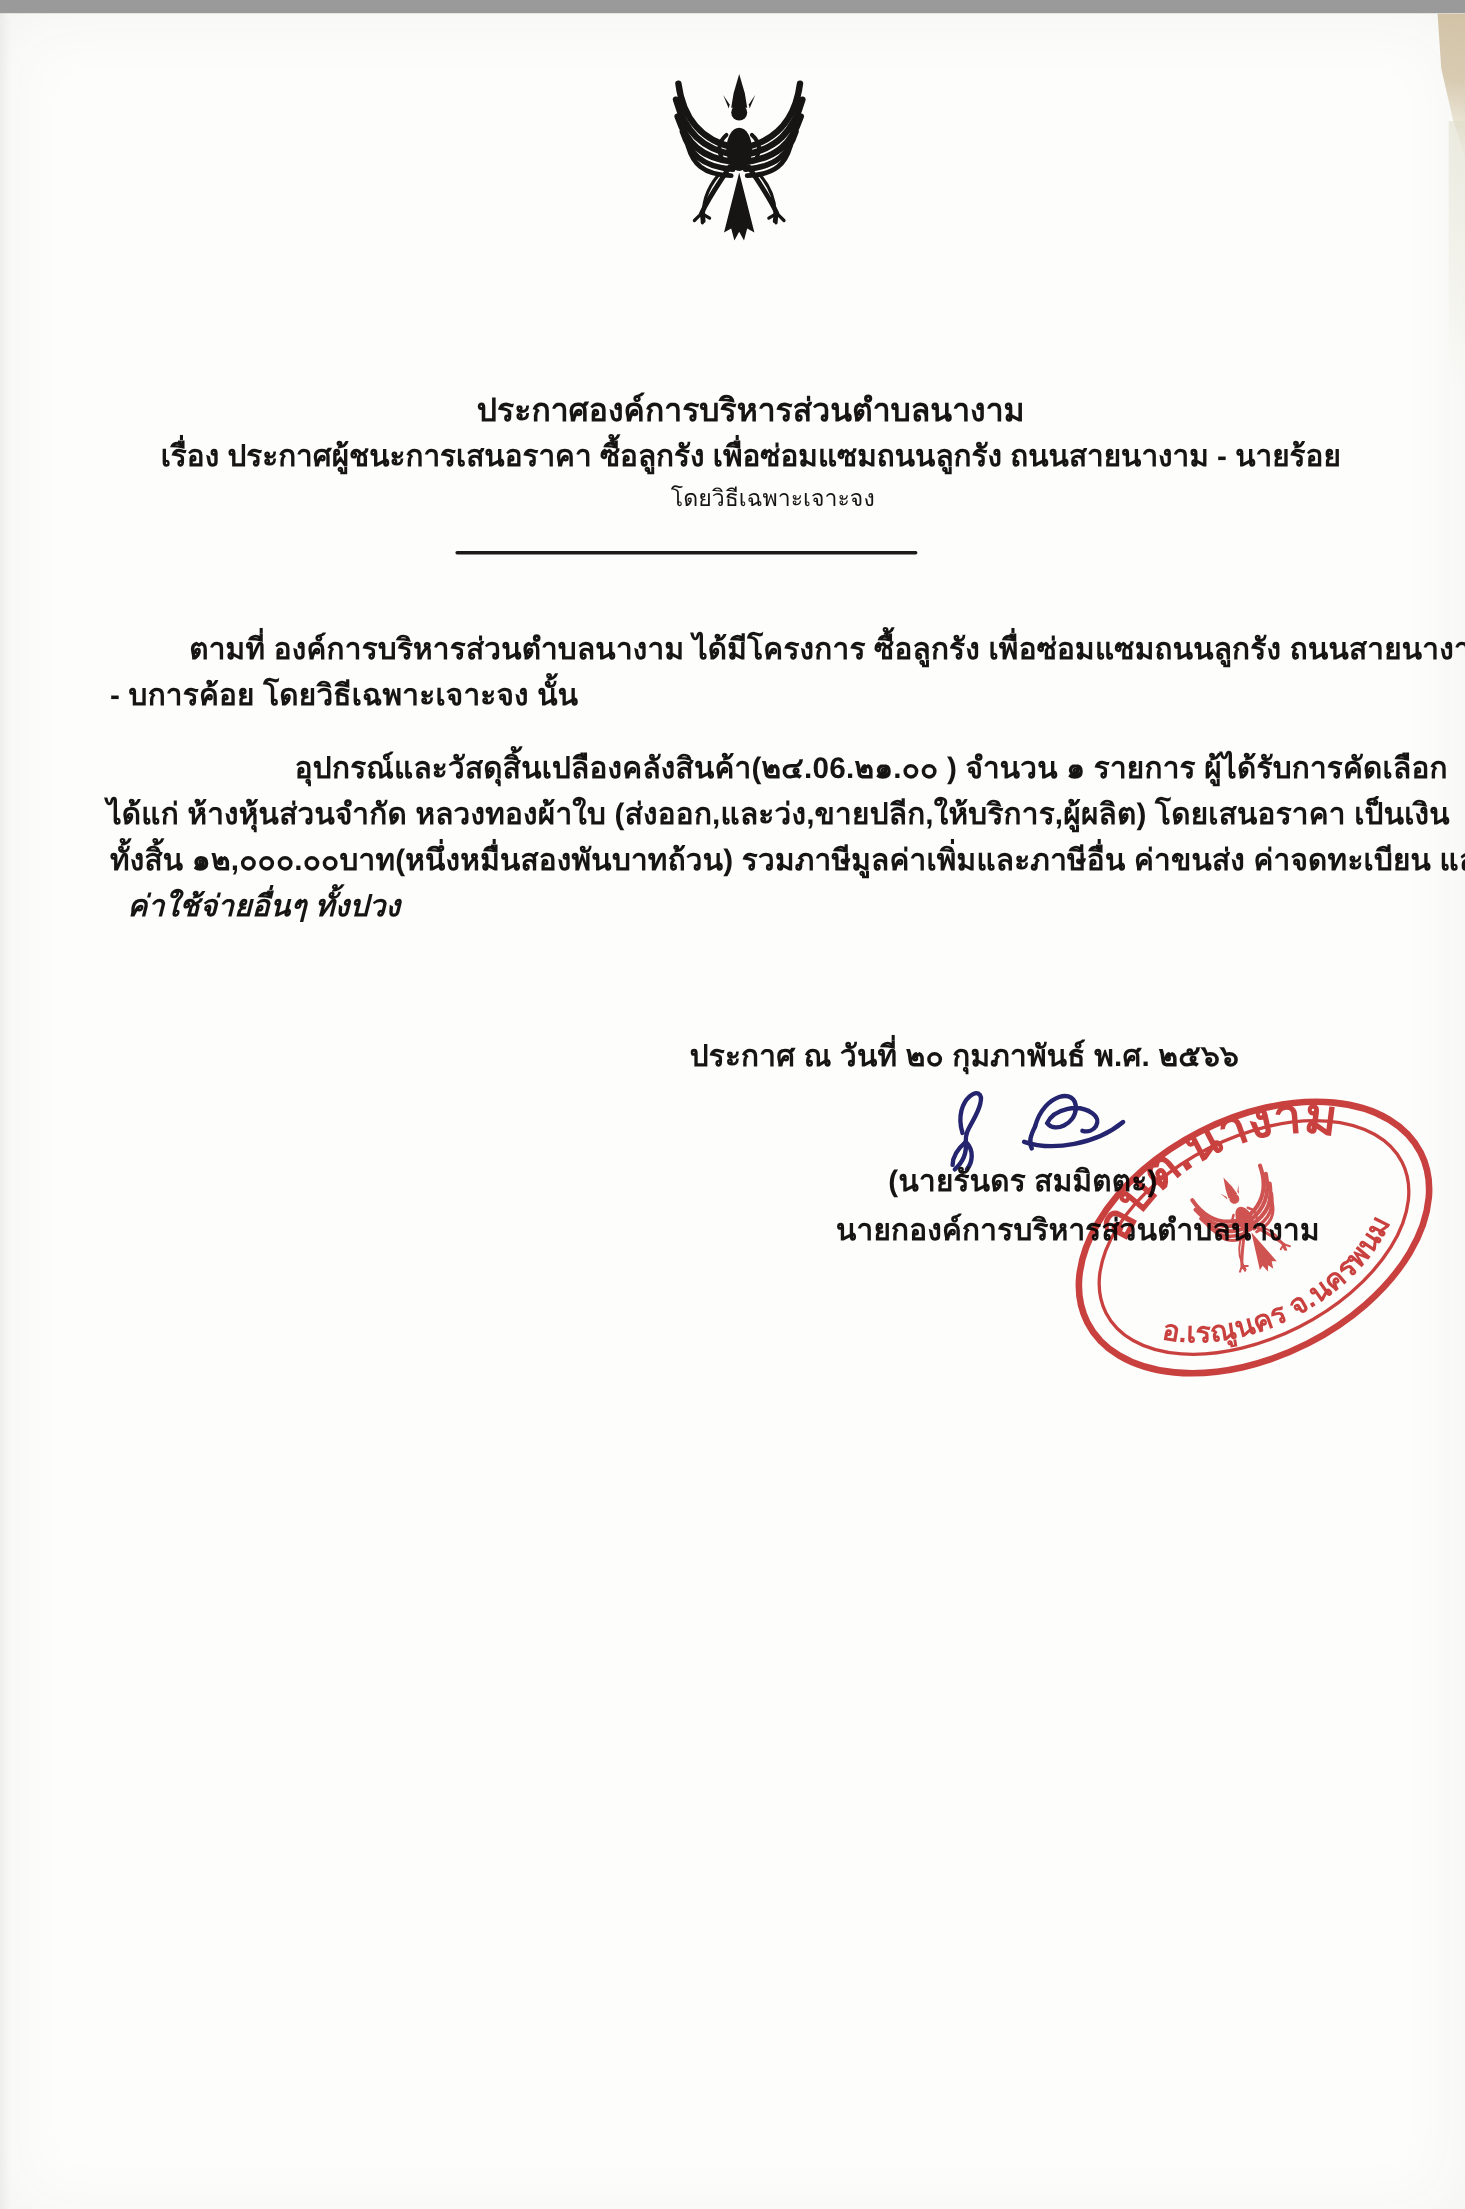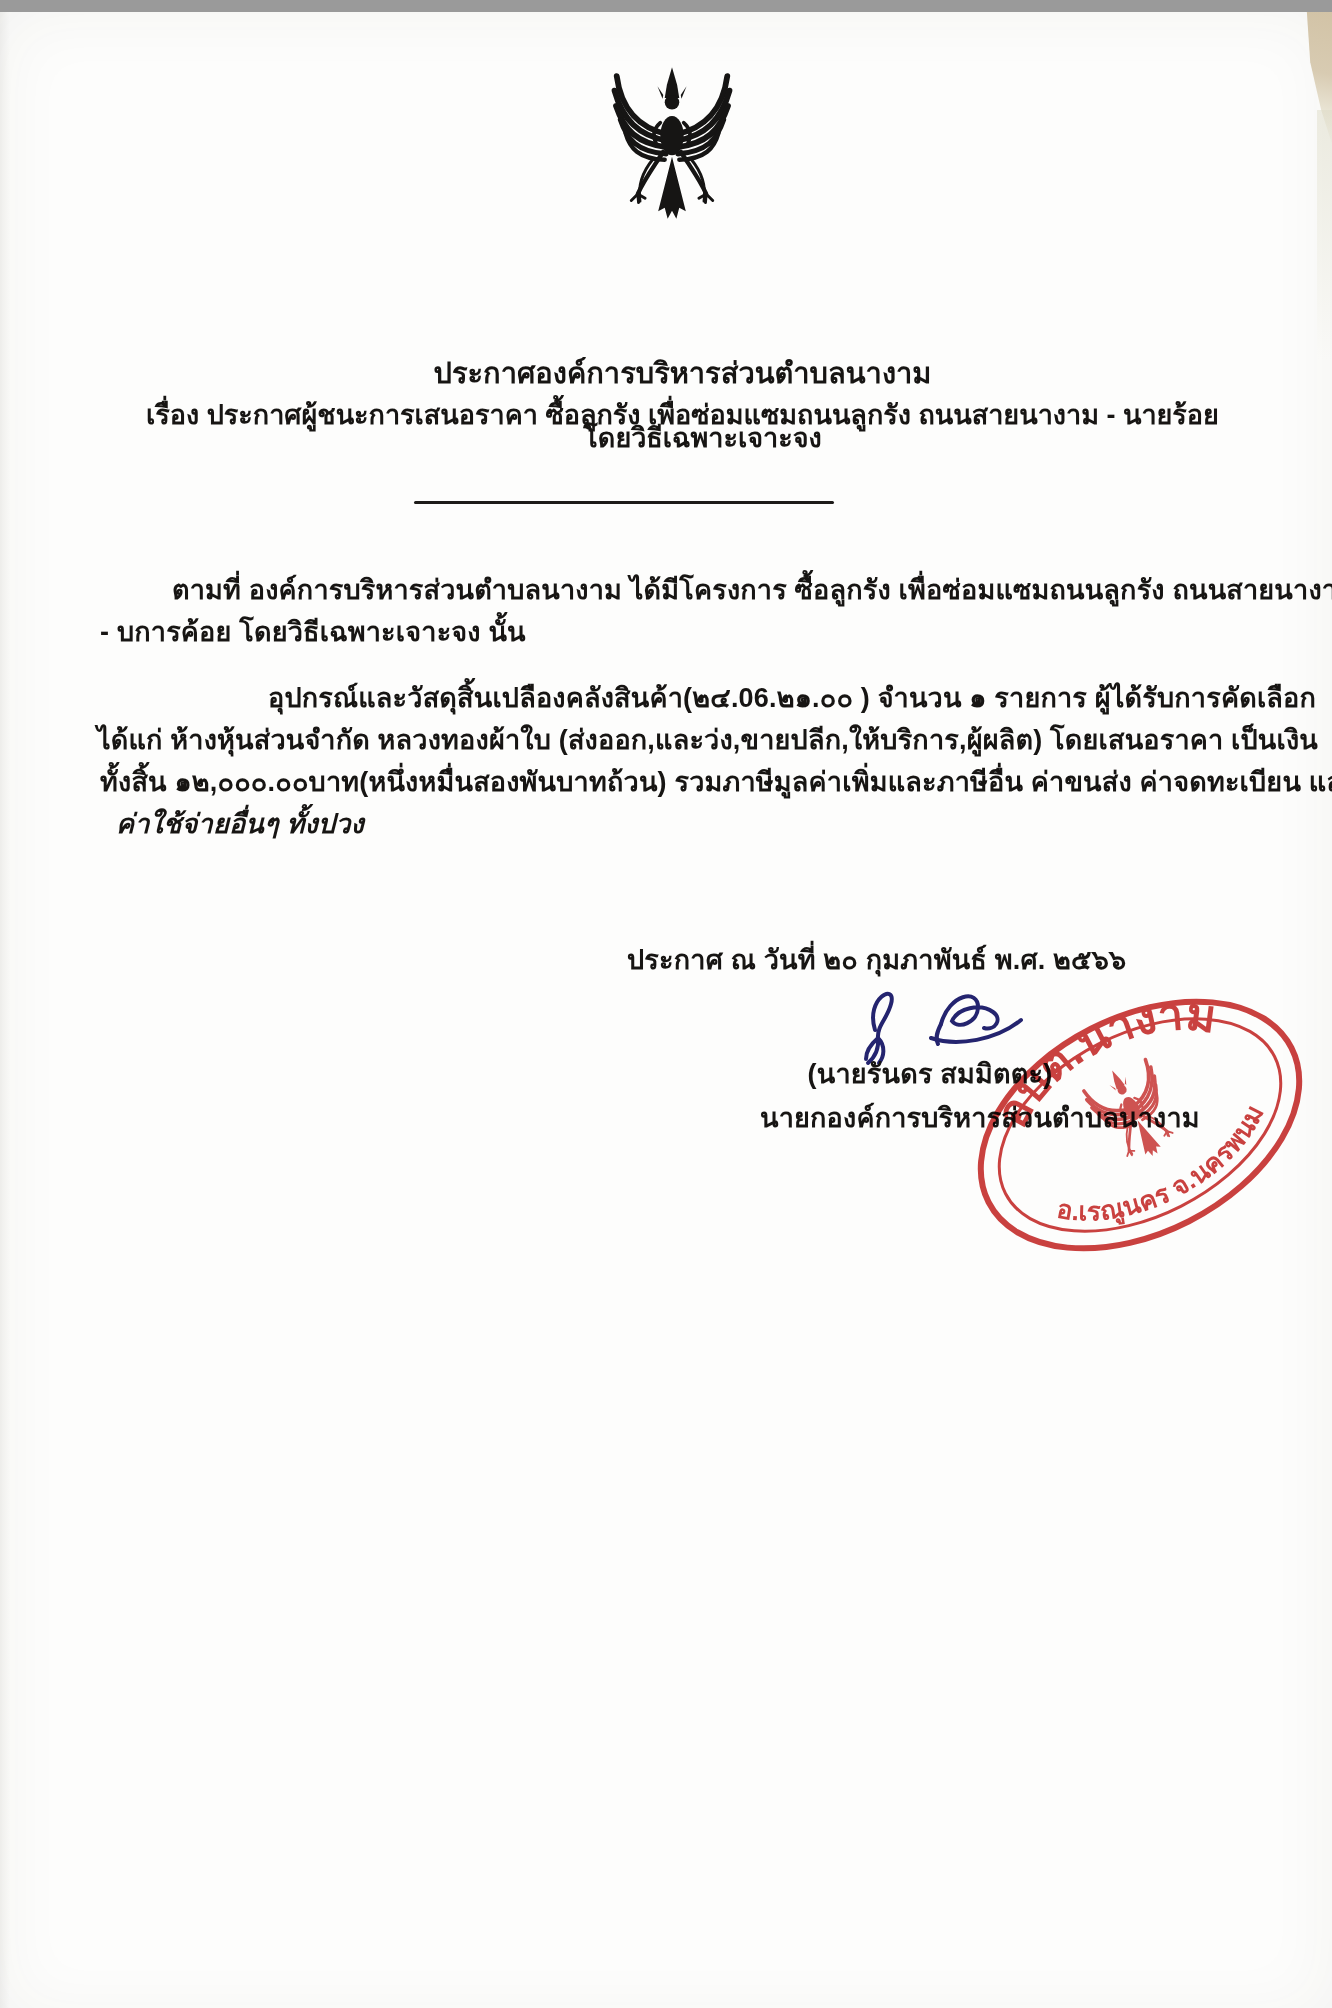--- a/index.html
+++ b/index.html
@@ -8,21 +8,21 @@
     background:#fdfdfc; overflow:hidden;
     font-family:"Liberation Sans","DejaVu Sans",sans-serif;
     color:#171513;
     box-shadow: inset 0 0 70px rgba(60,55,45,.05);
   }
   .abs { position:absolute; }
   .doc-text { font-size:27px; font-weight:600; letter-spacing:.2px; white-space:nowrap; }
   .header-line { text-align:center; white-space:nowrap; }
   #title-line   { left:120px; top:338px; width:1125px; font-size:29px; font-weight:700; }
   #subject-line { left:100px; top:381px; width:1165px; font-size:27px; font-weight:700; }
-  #method-line  { left:160px; top:404px; width:1085px; font-size:27px; font-weight:700; }
+  #method-line  { left:160px; top:424px; width:1085px; font-size:21px; font-weight:400; }
   #divider-rule { left:414px; top:489px; width:420px; height:3px; background:#1d1b19; border-radius:2px; }
 
   #p1-l1 { left:172px; top:556px; }
   #p1-l2 { left:100px; top:598px; }
   #p2-l1 { left:268px; top:664px; }
   #p2-l2 { left:97px;  top:706px; }
   #p2-l3 { left:100px; top:748px; }
   #p2-l4 { left:116px; top:790px;font-style:italic; }
 
   #date-line { left:627px; top:926px; }

